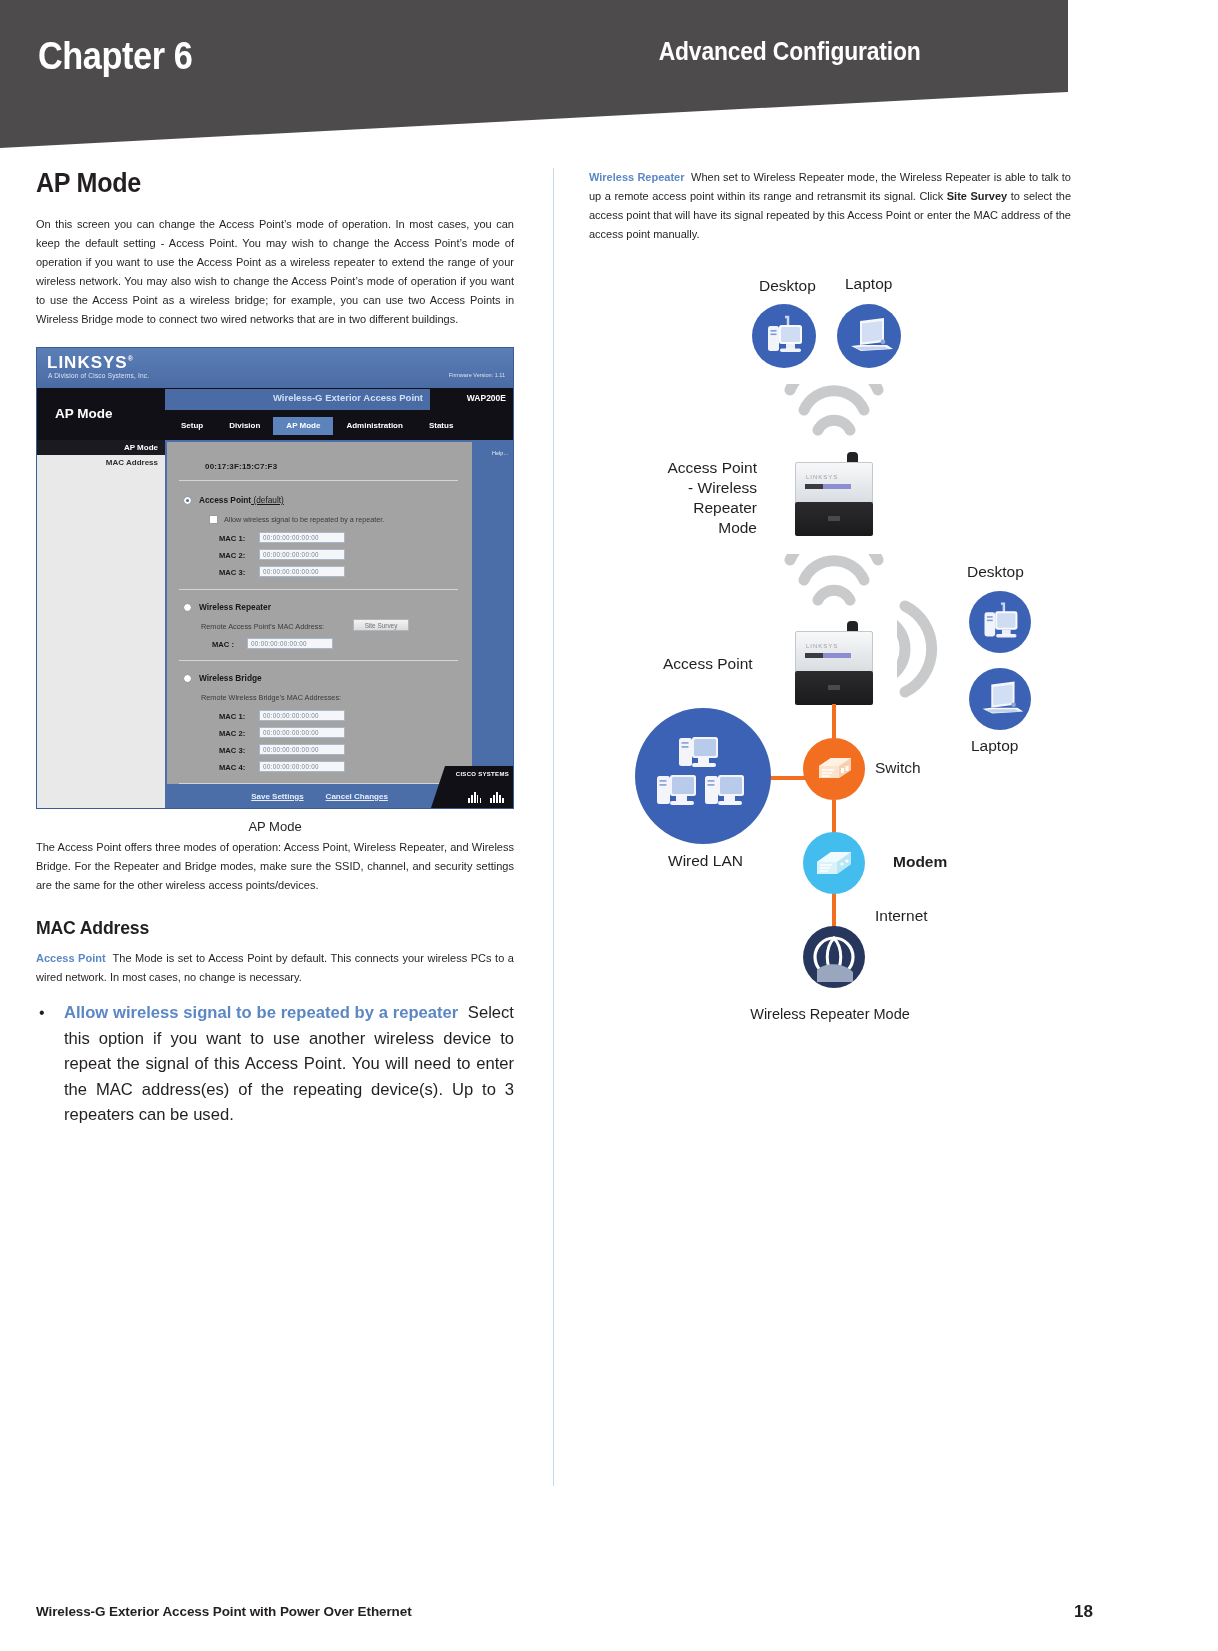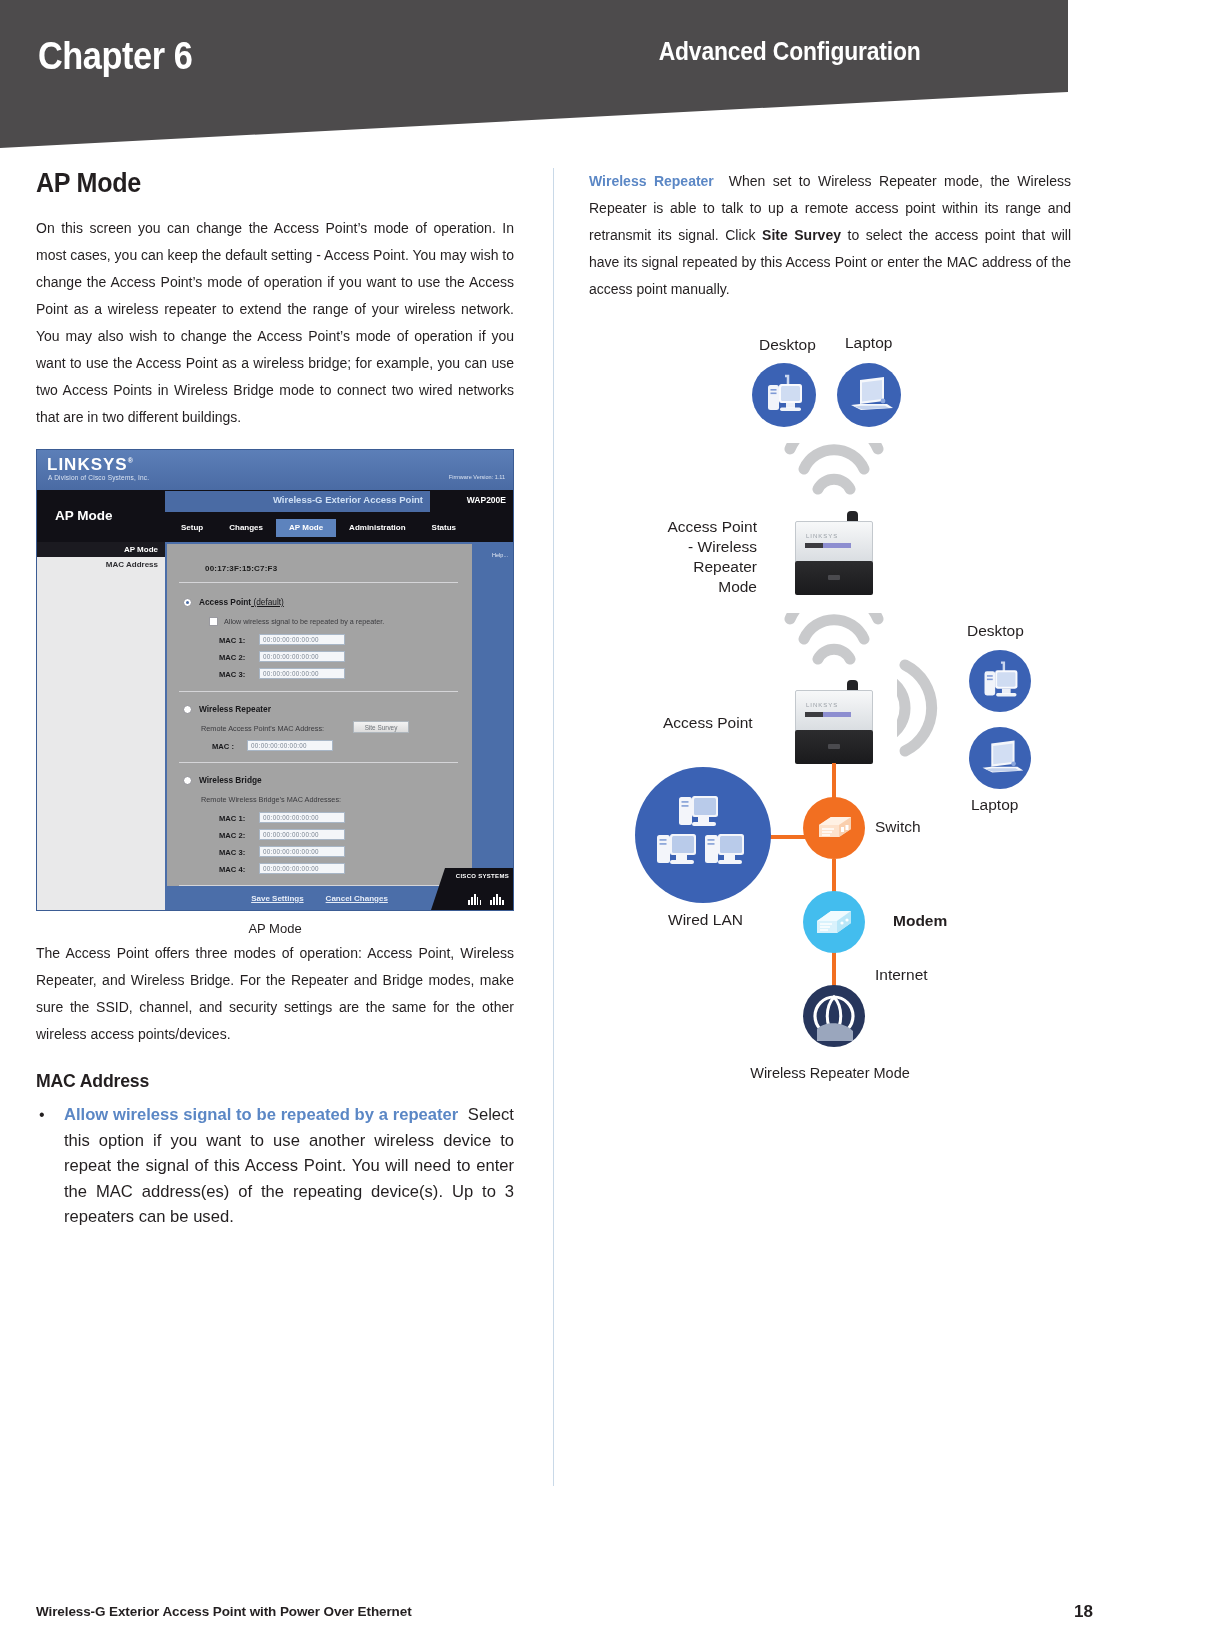--- a/index.html
+++ b/index.html
@@ -90,22 +90,22 @@
   }
   h2.sub-title {
     font-size: 19px;
     font-weight: bold;
     margin: 22px 0 10px 0;
     letter-spacing: -0.2px;
     transform: scaleX(0.93);
     transform-origin: left center;
   }
   p.body {
-    font-size: 14px;
-    line-height: 27px;
+    font-size: 11px;
+    line-height: 19px;
     margin: 0 0 13px 0;
     text-align: justify;
   }
   .term {
     color: #5b87c5;
     font-weight: bold;
   }
   .bold { font-weight: bold; }
 
   ul.bullets {
@@ -533,21 +533,21 @@
       <div class="shot-fw">Firmware Version: 1.11</div>
 
       <div class="shot-darkband"></div>
       <div class="shot-bluebar"></div>
       <div class="shot-prodname">Wireless-G Exterior Access Point</div>
       <div class="shot-model">WAP200E</div>
       <div class="shot-modetitle">AP Mode</div>
 
       <div class="shot-tabs">
         <div class="shot-tab">Setup</div>
-        <div class="shot-tab">Changes</div>
+        <div class="shot-tab">Division</div>
         <div class="shot-tab active">AP Mode</div>
         <div class="shot-tab">Administration</div>
         <div class="shot-tab">Status</div>
       </div>
 
       <div class="shot-body">
 
         <div class="shot-sidebar">
           <div class="shot-side-head">AP Mode</div>
           <div class="shot-side-item">MAC Address</div>
@@ -638,20 +638,21 @@
       </div>
     </div>
     <div class="figcaption">AP Mode</div>
   </div>
 
   <p class="body" style="margin-top:4px;">The Access Point offers three modes of operation: Access Point, Wireless Repeater, and Wireless Bridge. For the Repeater and Bridge modes, make sure the SSID, channel, and security settings are the same for the other wireless access points/devices.</p>
 
   <h2 class="sub-title">MAC Address</h2>
 
 
+  <p class="body"><span class="term">Access Point</span>&nbsp; <span>The Mode is set to Access Point by default. This connects your wireless PCs to a wired network. In most cases, no change is necessary.</span></p>
 
   <ul class="bullets">
     <li>
       <span class="dot">•</span>
       <span class="term">Allow wireless signal to be repeated by a repeater</span>&nbsp;&nbsp;<span>Select this option if you want to use another wireless device to repeat the signal of this Access Point. You will need to enter the MAC address(es) of the repeating device(s). Up to 3 repeaters can be used.</span>
     </li>
   </ul>
 
 </div>
 

